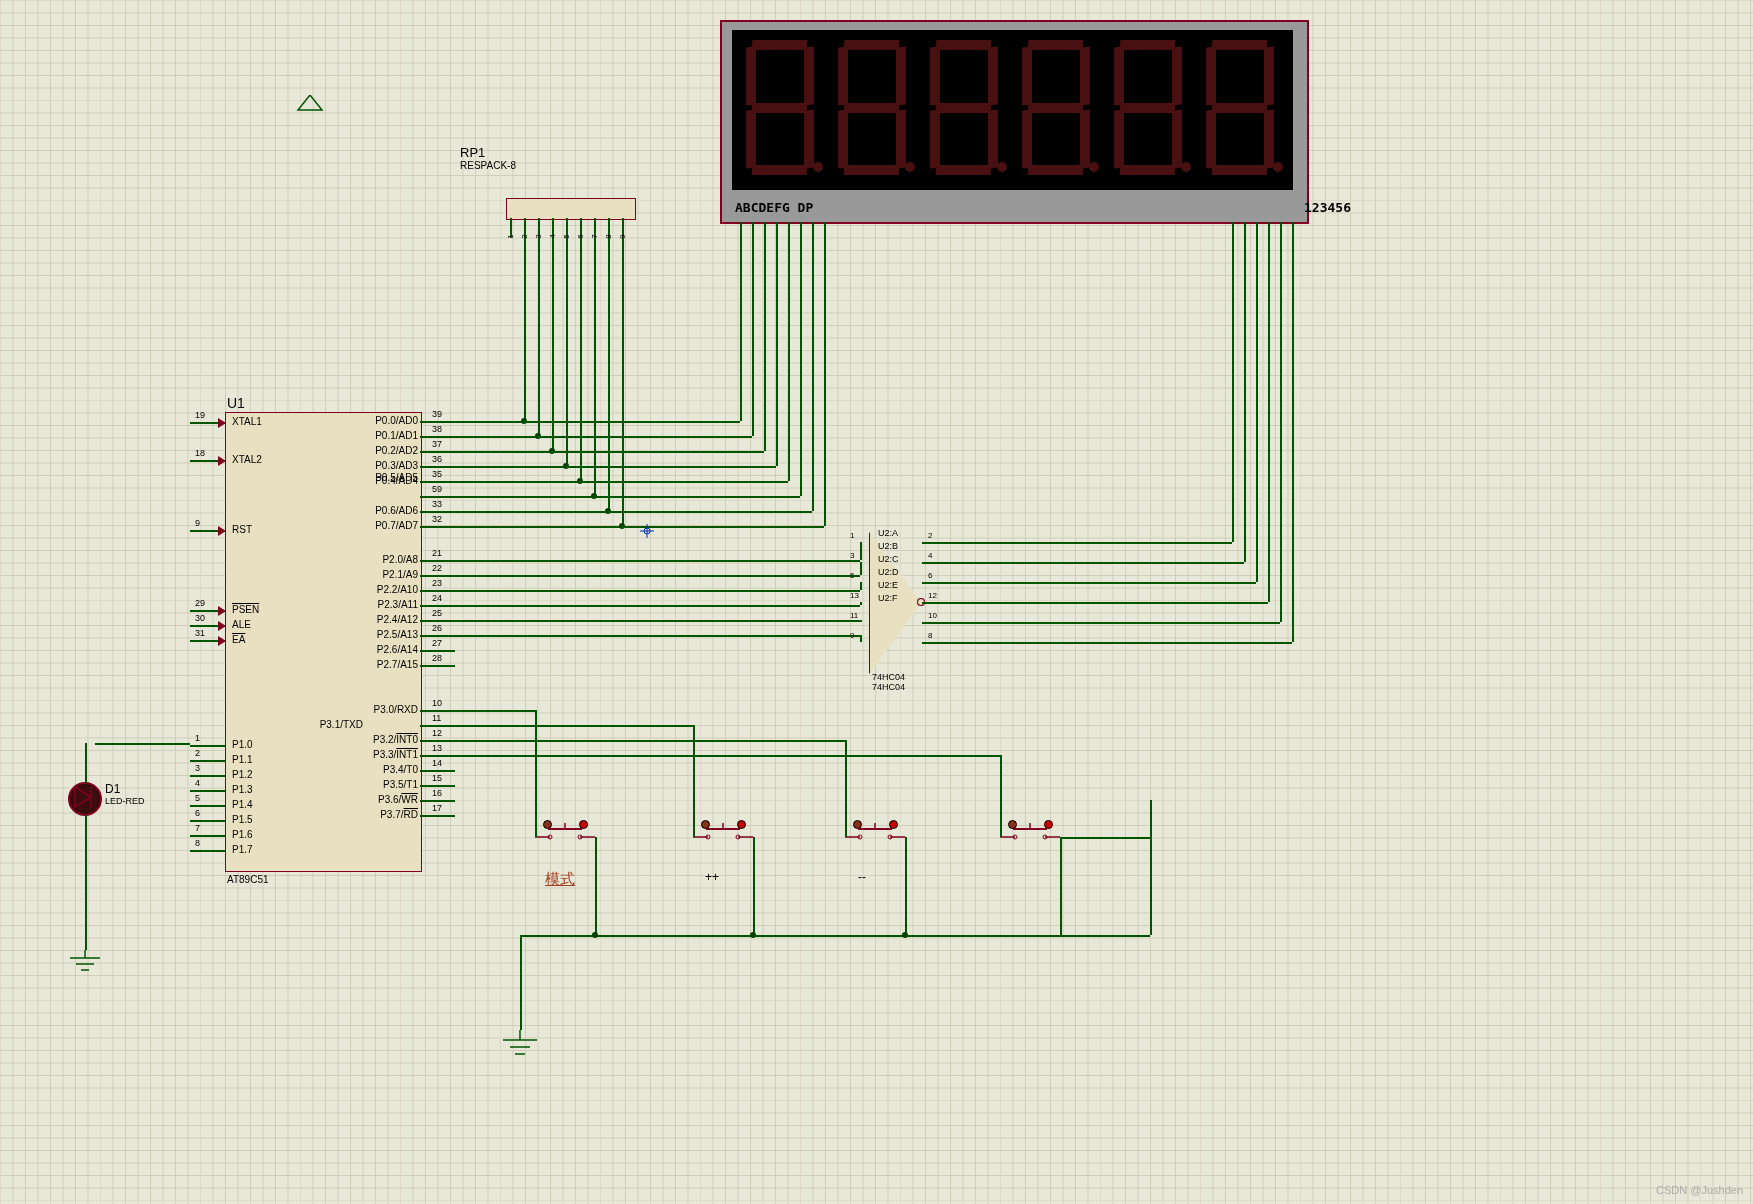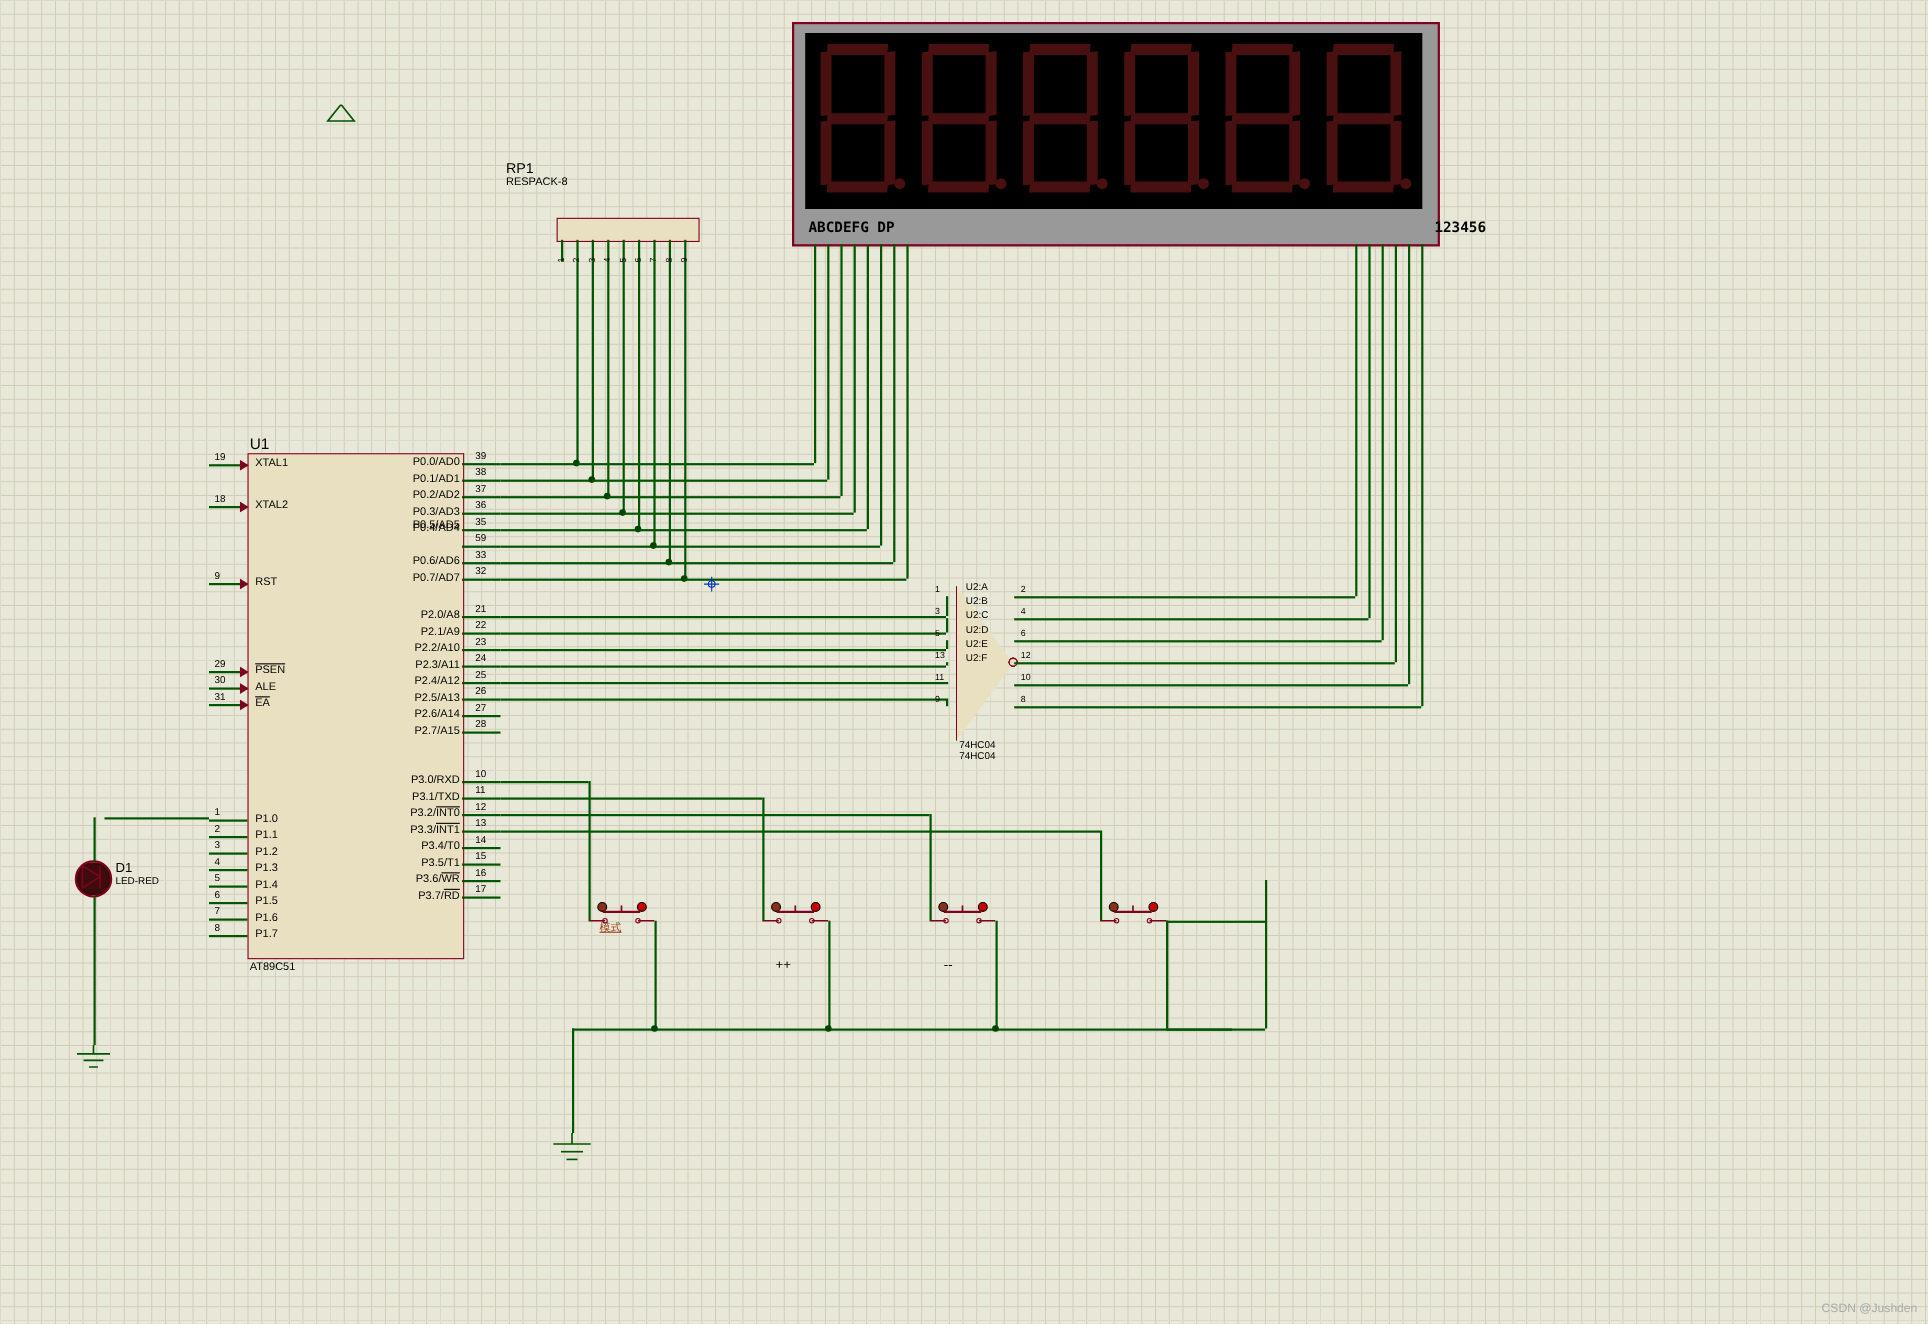--- a/index.html
+++ b/index.html
@@ -257,21 +257,21 @@
        <div class="pin-num" style="left:432px;top:638px;">27</div>
        <div class="pin-label" style="right:1335px;top:644px;text-align:right;">P2.6/A14</div>
       <div class="wire wireH" style="left:420px;top:665px;width:35px;"></div>
        <div class="pin-num" style="left:432px;top:653px;">28</div>
        <div class="pin-label" style="right:1335px;top:659px;text-align:right;">P2.7/A15</div>
       <div class="wire wireH" style="left:420px;top:710px;width:35px;"></div>
        <div class="pin-num" style="left:432px;top:698px;">10</div>
        <div class="pin-label" style="right:1335px;top:704px;text-align:right;">P3.0/RXD</div>
       <div class="wire wireH" style="left:420px;top:725px;width:35px;"></div>
        <div class="pin-num" style="left:432px;top:713px;">11</div>
-       <div class="pin-label" style="right:1335px;top:719px;text-align:left;">P3.1/TXD</div>
+       <div class="pin-label" style="right:1390px;top:719px;text-align:left;">P3.1/TXD</div>
       <div class="wire wireH" style="left:420px;top:740px;width:35px;"></div>
        <div class="pin-num" style="left:432px;top:728px;">12</div>
        <div class="pin-label" style="right:1335px;top:734px;text-align:right;">P3.2/<span class="overbar">INT0</span></div>
       <div class="wire wireH" style="left:420px;top:755px;width:35px;"></div>
        <div class="pin-num" style="left:432px;top:743px;">13</div>
        <div class="pin-label" style="right:1335px;top:749px;text-align:right;">P3.3/<span class="overbar">INT1</span></div>
       <div class="wire wireH" style="left:420px;top:770px;width:35px;"></div>
        <div class="pin-num" style="left:432px;top:758px;">14</div>
        <div class="pin-label" style="right:1335px;top:764px;text-align:right;">P3.4/T0</div>
       <div class="wire wireH" style="left:420px;top:785px;width:35px;"></div>
@@ -487,21 +487,21 @@
            <line x1="0" y1="14" x2="15" y2="14" stroke="#800020" stroke-width="1.5"></line>
            <line x1="45" y1="14" x2="60" y2="14" stroke="#800020" stroke-width="1.5"></line>
            <circle cx="15" cy="14" r="2" fill="none" stroke="#800020"></circle>
            <circle cx="45" cy="14" r="2" fill="none" stroke="#800020"></circle>
            <line x1="13" y1="6" x2="47" y2="6" stroke="#800020" stroke-width="2"></line>
            <line x1="30" y1="0" x2="30" y2="6" stroke="#800020" stroke-width="1.5"></line>
          </svg>
        </div>
     </div>
 
-<div class="sublabel" style="left:545px;top:836px;color:#a04020;font-size:10px;text-decoration:underline;">模式</div>
+<div class="sublabel" style="left:545px;top:870px;color:#a04020;font-size:15px;text-decoration:underline;">模式</div>
 <div class="sublabel" style="left:705px;top:870px;font-size:12px;">++</div>
 <div class="sublabel" style="left:858px;top:870px;font-size:12px;">--</div>
 
 <div id="btn-wires">
       <div class="wire wireH" style="left:455px;top:710px;width:80px;"></div>
        <div class="wire wireV" style="left:535px;top:710px;height:127px;"></div>
       <div class="wire wireV" style="left:595px;top:837px;height:98px;"></div>
       <div class="wire wireH" style="left:455px;top:725px;width:238px;"></div>
        <div class="wire wireV" style="left:693px;top:725px;height:112px;"></div>
       <div class="wire wireV" style="left:753px;top:837px;height:98px;"></div>

